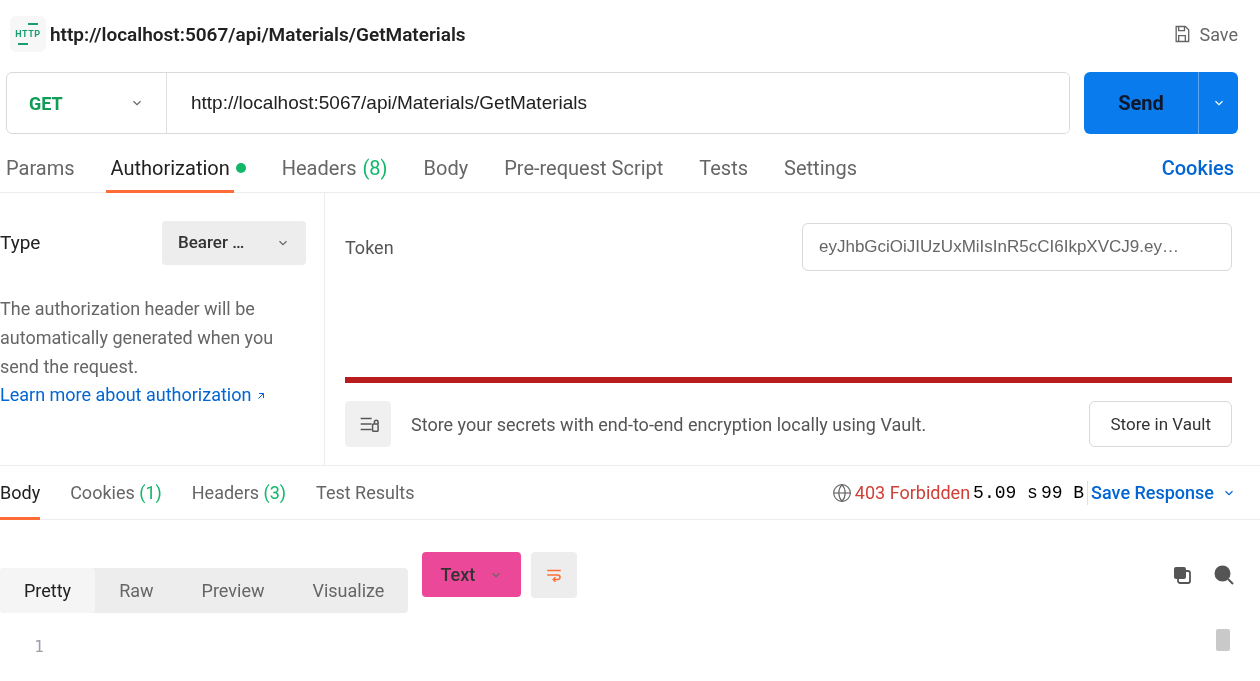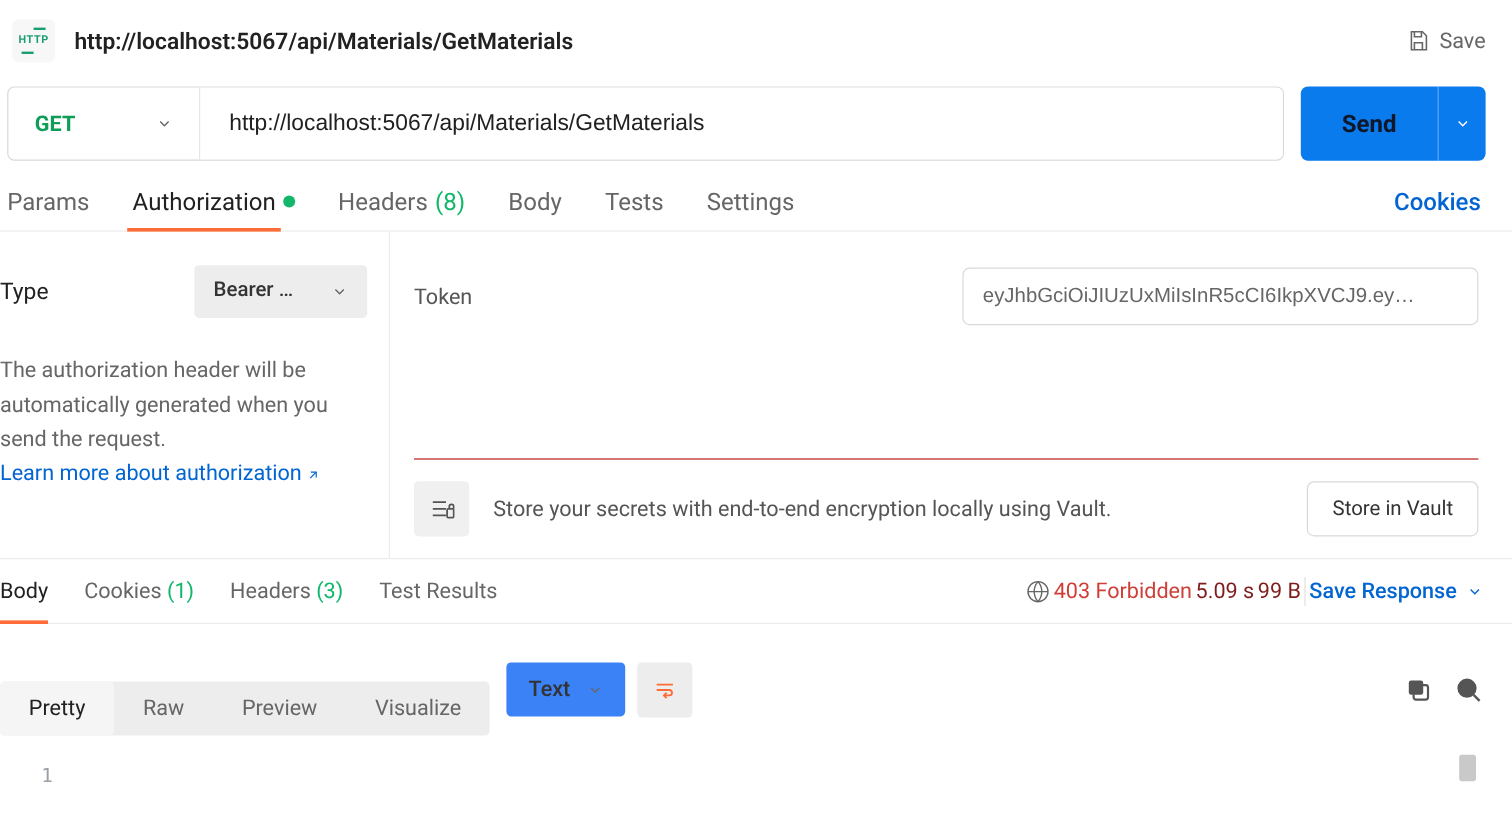--- a/index.html
+++ b/index.html
@@ -17,21 +17,21 @@
   .header-row {
     display: flex;
     align-items: center;
     padding: 16px 22px 8px 10px;
   }
   .http-badge {
     width: 36px; height: 36px;
     border-radius: 6px;
     background: #f7f7f7;
     display: flex; align-items: center; justify-content: center;
-    margin-right: 16px;
+    margin-right: 4px;
     font-size: 9px; font-weight: 700;
     color: #1a9e6f;
     position: relative;
   }
   .http-badge::before,
   .http-badge::after {
     content: "";
     position: absolute;
     width: 10px; height: 2px;
     background: #1a9e6f;
@@ -179,21 +179,21 @@
     border: 1px solid #d9d9d9;
     border-radius: 6px;
     padding: 0 16px;
     font-size: 17px;
     color: #666;
     overflow: hidden; text-overflow: ellipsis; white-space: nowrap;
   }
 
   .vault-bar {
     margin-top: auto;
-    border-top: 1px solid #b91c1c;
+    border-top: 6px solid #b91c1c;
     display: flex; align-items: center; gap: 20px;
     padding: 18px 0;
   }
   .vault-icon-box {
     width: 46px; height: 46px;
     background: #f0f0f0;
     border-radius: 4px;
     display: flex; align-items: center; justify-content: center;
   }
   .vault-icon-box svg { width: 22px; height: 22px; stroke: #555; fill: none; stroke-width: 1.6; }
@@ -217,21 +217,21 @@
   }
   .resp-tab { padding: 4px 0; margin-right: 30px; cursor: pointer; position: relative; }
   .resp-tab.active { color: #212121; }
   .resp-tab.active::after {
     content: ""; position: absolute; left: 0; right: 0; bottom: -13px;
     height: 3px; background: #ff6c37;
   }
   .resp-right { margin-left: auto; display: flex; align-items: center; gap: 3px; }
   .globe-icon { width: 20px; height: 20px; stroke: #666; fill: none; stroke-width: 1.4; }
   .status-code { color: #cf3f38; }
-  .status-time, .status-size { color: #7f1d1d; }
+  .status-time, .status-size { color: #000000; font-family: Liberation Mono, monospace; }
   .divider { width: 1px; height: 24px; background: #e0e0e0; }
   .save-response { color: #0265d2; font-weight: 500; display: flex; align-items: center; gap: 8px; cursor: pointer; }
   .save-response svg { stroke: #0265d2; }
 
   
   .resp-toolbar {
     display: flex; align-items: center;
     padding: 16px 24px 16px 0;
     gap: 0;
   }
@@ -243,21 +243,21 @@
     margin-top: 32px;
   }
   .view-tab {
     padding: 12px 24px;
     font-size: 18px; color: #666;
     cursor: pointer;
   }
   .view-tab.active { background: #f5f5f5; border-radius: 4px; color: #212121; }
   .format-select {
     margin-left: 14px;
-    background: #3b82f6;
+    background: #ec4899;
     border-radius: 4px;
     padding: 12px 18px;
     display: flex; align-items: center; gap: 14px;
     font-size: 18px; color: #333; font-weight: 500;
     cursor: pointer;
   }
   .wrap-btn {
     margin-left: 10px;
     width: 46px; height: 46px;
     background: #ededed;
@@ -333,20 +333,21 @@
   <div class="req-tab">Params</div>
   <div class="req-tab active" id="tab-auth">
     <span>Authorization</span>
     <span class="dot"></span>
   </div>
   <div class="req-tab">
     <span>Headers</span>
     <span class="count">(8)</span>
   </div>
   <div class="req-tab">Body</div>
+  <div class="req-tab">Pre-request Script</div>
   <div class="req-tab">Tests</div>
   <div class="req-tab">Settings</div>
   <div class="cookies-link">Cookies</div>
 </div>
 
 <div class="auth-body">
   <div class="auth-left">
     <div class="type-row">
       <div class="type-label">Type</div>
       <div class="type-select">

